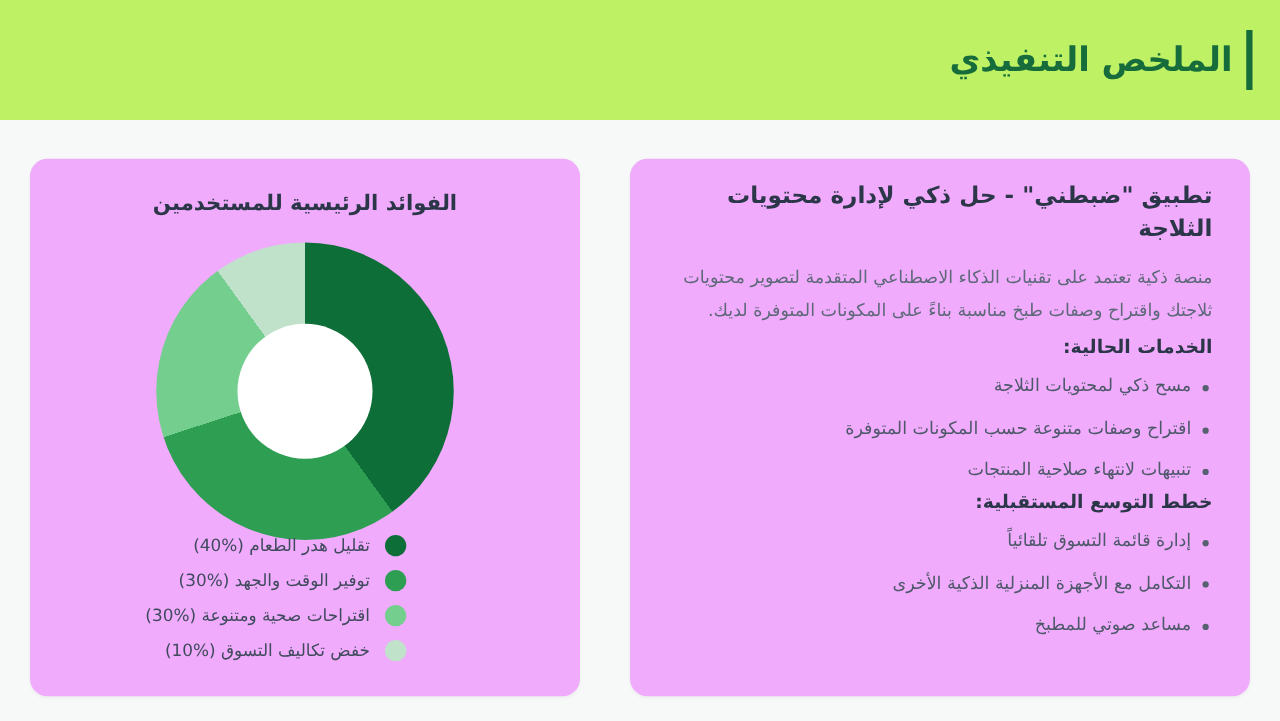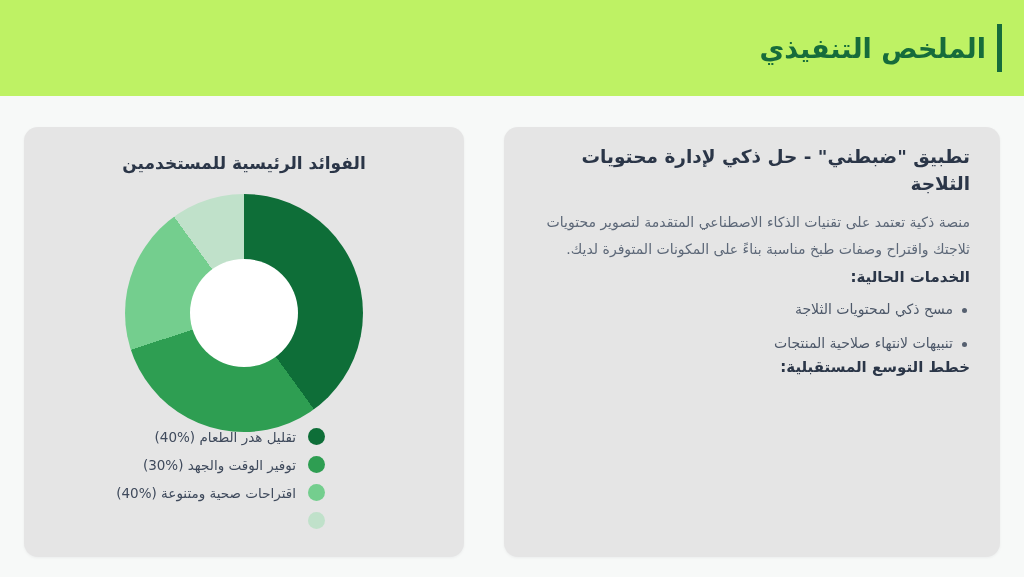--- a/index.html
+++ b/index.html
@@ -40,21 +40,21 @@
   
   .main {
     display: flex;
     flex-direction: row;
     gap: 40px;
     padding: 31px 24px 0 24px;
   }
   .card {
     flex: 1 1 0;
     height: 430px;
-    background: #e5e5e5;
+    background: #f0abfc;
     border-radius: 14px;
     box-shadow: 0 1px 3px rgba(16, 24, 40, 0.05);
     position: relative;
     gap: 10px;
   }
   
   .overview-card { padding: 17px 30px 0 26px; text-align: right; }
   .overview-title {
     font-size: 18.5px;
     font-weight: bold;
@@ -157,43 +157,50 @@
 
 <div class="main">
 
   <div class="card overview-card">
     <div class="overview-title">تطبيق "ضبطني" - حل ذكي لإدارة محتويات الثلاجة</div>
     <div class="overview-desc">منصة ذكية تعتمد على تقنيات الذكاء الاصطناعي المتقدمة لتصوير محتويات ثلاجتك واقتراح وصفات طبخ مناسبة بناءً على المكونات المتوفرة لديك.</div>
 
     <div class="section-heading">الخدمات الحالية:</div>
     <ul class="bullet-list">
       <li>مسح ذكي لمحتويات الثلاجة</li>
+      <li>اقتراح وصفات متنوعة حسب المكونات المتوفرة</li>
       <li>تنبيهات لانتهاء صلاحية المنتجات</li>
     </ul>
 
     <div class="section-heading">خطط التوسع المستقبلية:</div>
+    <ul class="bullet-list">
+      <li>إدارة قائمة التسوق تلقائياً</li>
+      <li>التكامل مع الأجهزة المنزلية الذكية الأخرى</li>
+      <li>مساعد صوتي للمطبخ</li>
+    </ul>
   </div>
 
   <div class="card benefits-card">
     <div class="chart-title">الفوائد الرئيسية للمستخدمين</div>
     <div class="donut" id="donut" style="background: conic-gradient(rgb(14, 110, 56) 0deg, rgb(14, 110, 56) 144deg, rgb(46, 158, 82) 144deg, rgb(46, 158, 82) 252deg, rgb(116, 206, 142) 252deg, rgb(116, 206, 142) 324deg, rgb(192, 225, 202) 324deg, rgb(192, 225, 202) 360deg);">
       <div class="donut-hole"></div>
     </div>
     <div class="legend">
       <div class="legend-row">
         <span class="legend-swatch" style="background: rgb(14, 110, 56);"></span>
         <span class="legend-label">تقليل هدر الطعام (%40)</span>
       </div>
       <div class="legend-row">
         <span class="legend-swatch" style="background: rgb(46, 158, 82);"></span>
         <span class="legend-label">توفير الوقت والجهد (%30)</span>
       </div>
       <div class="legend-row">
         <span class="legend-swatch" style="background: rgb(116, 206, 142);"></span>
-        <span class="legend-label">اقتراحات صحية ومتنوعة (%40)</span>
+        <span class="legend-label">اقتراحات صحية ومتنوعة (%30)</span>
       </div>
       <div class="legend-row">
         <span class="legend-swatch" style="background: rgb(192, 225, 202);"></span>
+        <span class="legend-label">خفض تكاليف التسوق (%10)</span>
       </div>
     </div>
   </div>
 
 </div>
 
 </body></html>

